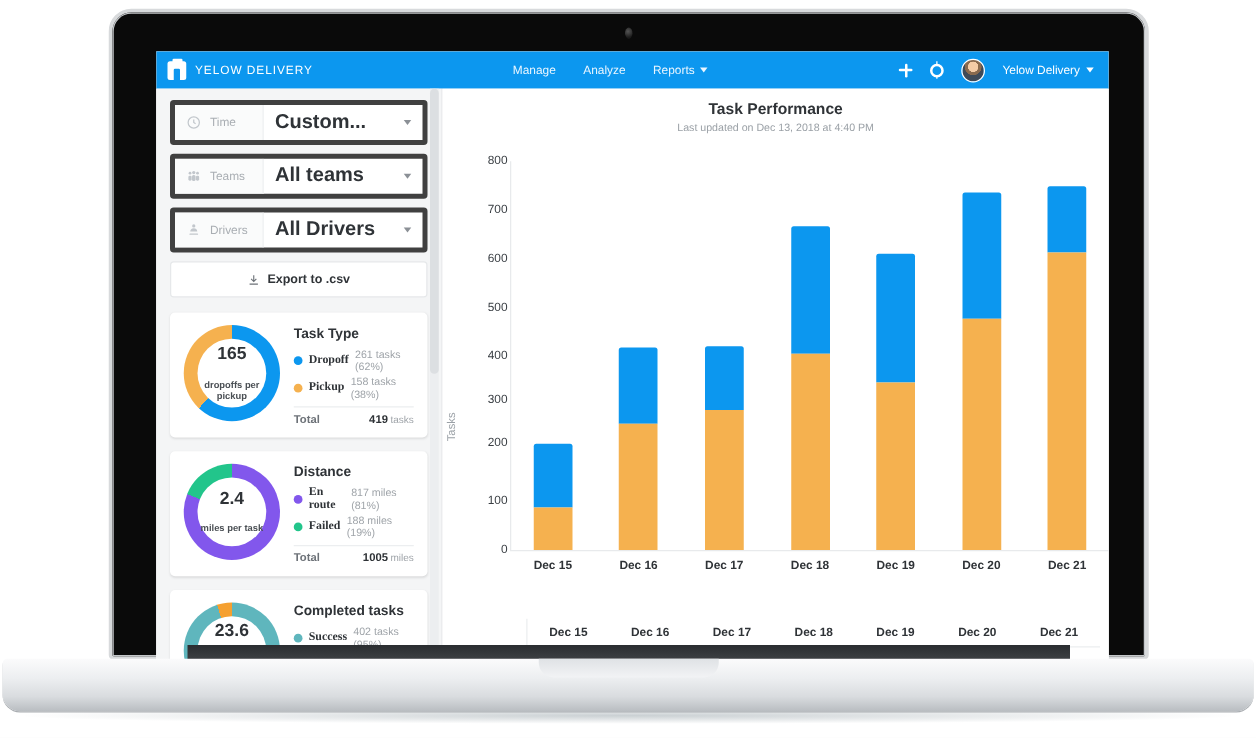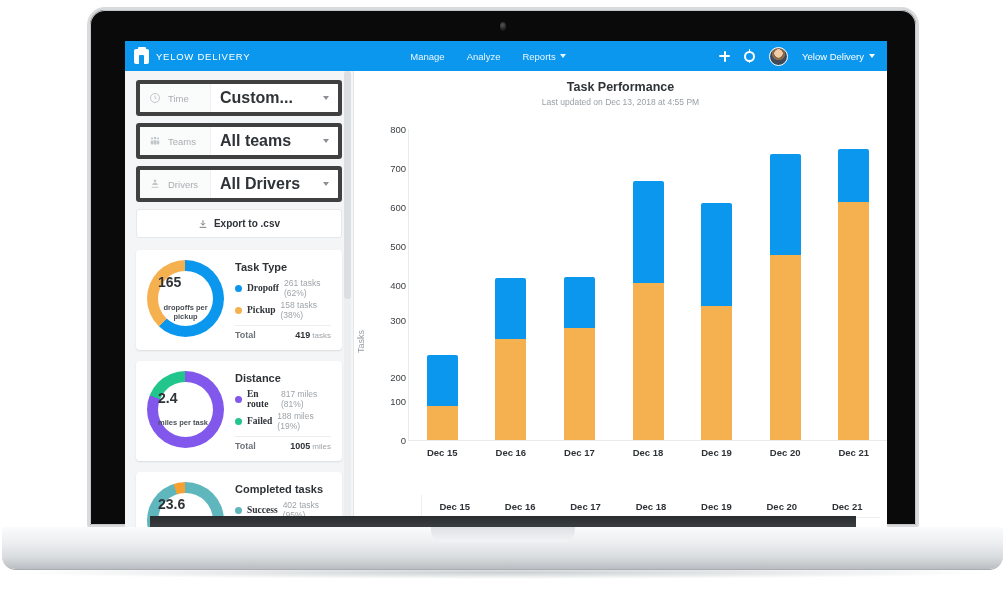--- a/index.html
+++ b/index.html
@@ -113,21 +113,21 @@
     background:#fff; border:1px solid #e6e8ea; border-radius:3px; height:29px;
     display:flex; align-items:center; justify-content:center; gap:6px;
     font-size:10px; color:#2f3337; font-weight:bold; margin-bottom:12px;
   }
 
   
   .card { background:#fff; border-radius:4px; box-shadow:0 1px 2px rgba(0,0,0,.10); padding:10px 11px; margin-bottom:11px; display:flex; gap:11px; }
   .donut { position:relative; width:77px; height:77px; flex:none; }
   .donut-hole {
     position:absolute; left:11px; top:11px; width:55px; height:55px; border-radius:50%;
-    background:#fff; display:flex; flex-direction:column; align-items:flex-start; justify-content:center; text-align:center;
+    background:#fff; display:flex; flex-direction:column; align-items:center; justify-content:center; text-align:center;
   }
   .donut-big { font-size:14px; font-weight:bold; color:#2f3337; line-height:1.05; }
   .donut-sub { font-size:7.5px; font-weight:bold; color:#4a4f54; line-height:1.18; margin-top:14px; }
   .card-body { flex:1; padding-top:1px; min-width:0; }
   .card-title { font-size:11px; font-weight:bold; color:#2f3337; margin-bottom:5px; }
   .legend-row { display:flex; align-items:center; gap:5px; margin-bottom:2px; }
   .dot { width:7px; height:7px; border-radius:50%; flex:none; }
   .legend-name { font-size:9.5px; font-weight:bold; color:#2f3337;font-family:Liberation Serif, serif; }
   .legend-val { margin-left:auto; font-size:8.5px; color:#9fa4a9; }
   .total-row { display:flex; align-items:center; border-top:1px solid #eceef0; margin-top:5px; padding-top:4px; }
@@ -347,29 +347,29 @@
           <div class="scrollrail"></div>
           <div class="scrollthumb"></div>
         </div>
 
         <div class="divider"></div>
 
         <div class="main">
 
           <div class="chart-head">
             <div class="chart-title">Task Performance</div>
-            <div class="chart-sub">Last updated on Dec 13, 2018 at 4:55 PM</div>
+            <div class="chart-sub">Last updated on Dec 13, 2018 at 4:40 PM</div>
           </div>
 
           <div class="plot">
             <div class="ylabel">Tasks</div>
             <div class="yticks" id="yticks">
                 <div class="ytick" style="top: 311px;">0</div>
                 <div class="ytick" style="top: 272.125px;">100</div>
-                <div class="ytick" style="top: 248px;">200</div>
+                <div class="ytick" style="top: 225px;">200</div>
                 <div class="ytick" style="top: 191px;">300</div>
                 <div class="ytick" style="top: 155.5px;">400</div>
                 <div class="ytick" style="top: 116.625px;">500</div>
                 <div class="ytick" style="top: 77.75px;">600</div>
                 <div class="ytick" style="top: 38.875px;">700</div>
                 <div class="ytick" style="top: 0px;">800</div>
               </div>
             <div class="axisline"></div>
             <div class="baseline"></div>
             <div class="bars" id="bars">

